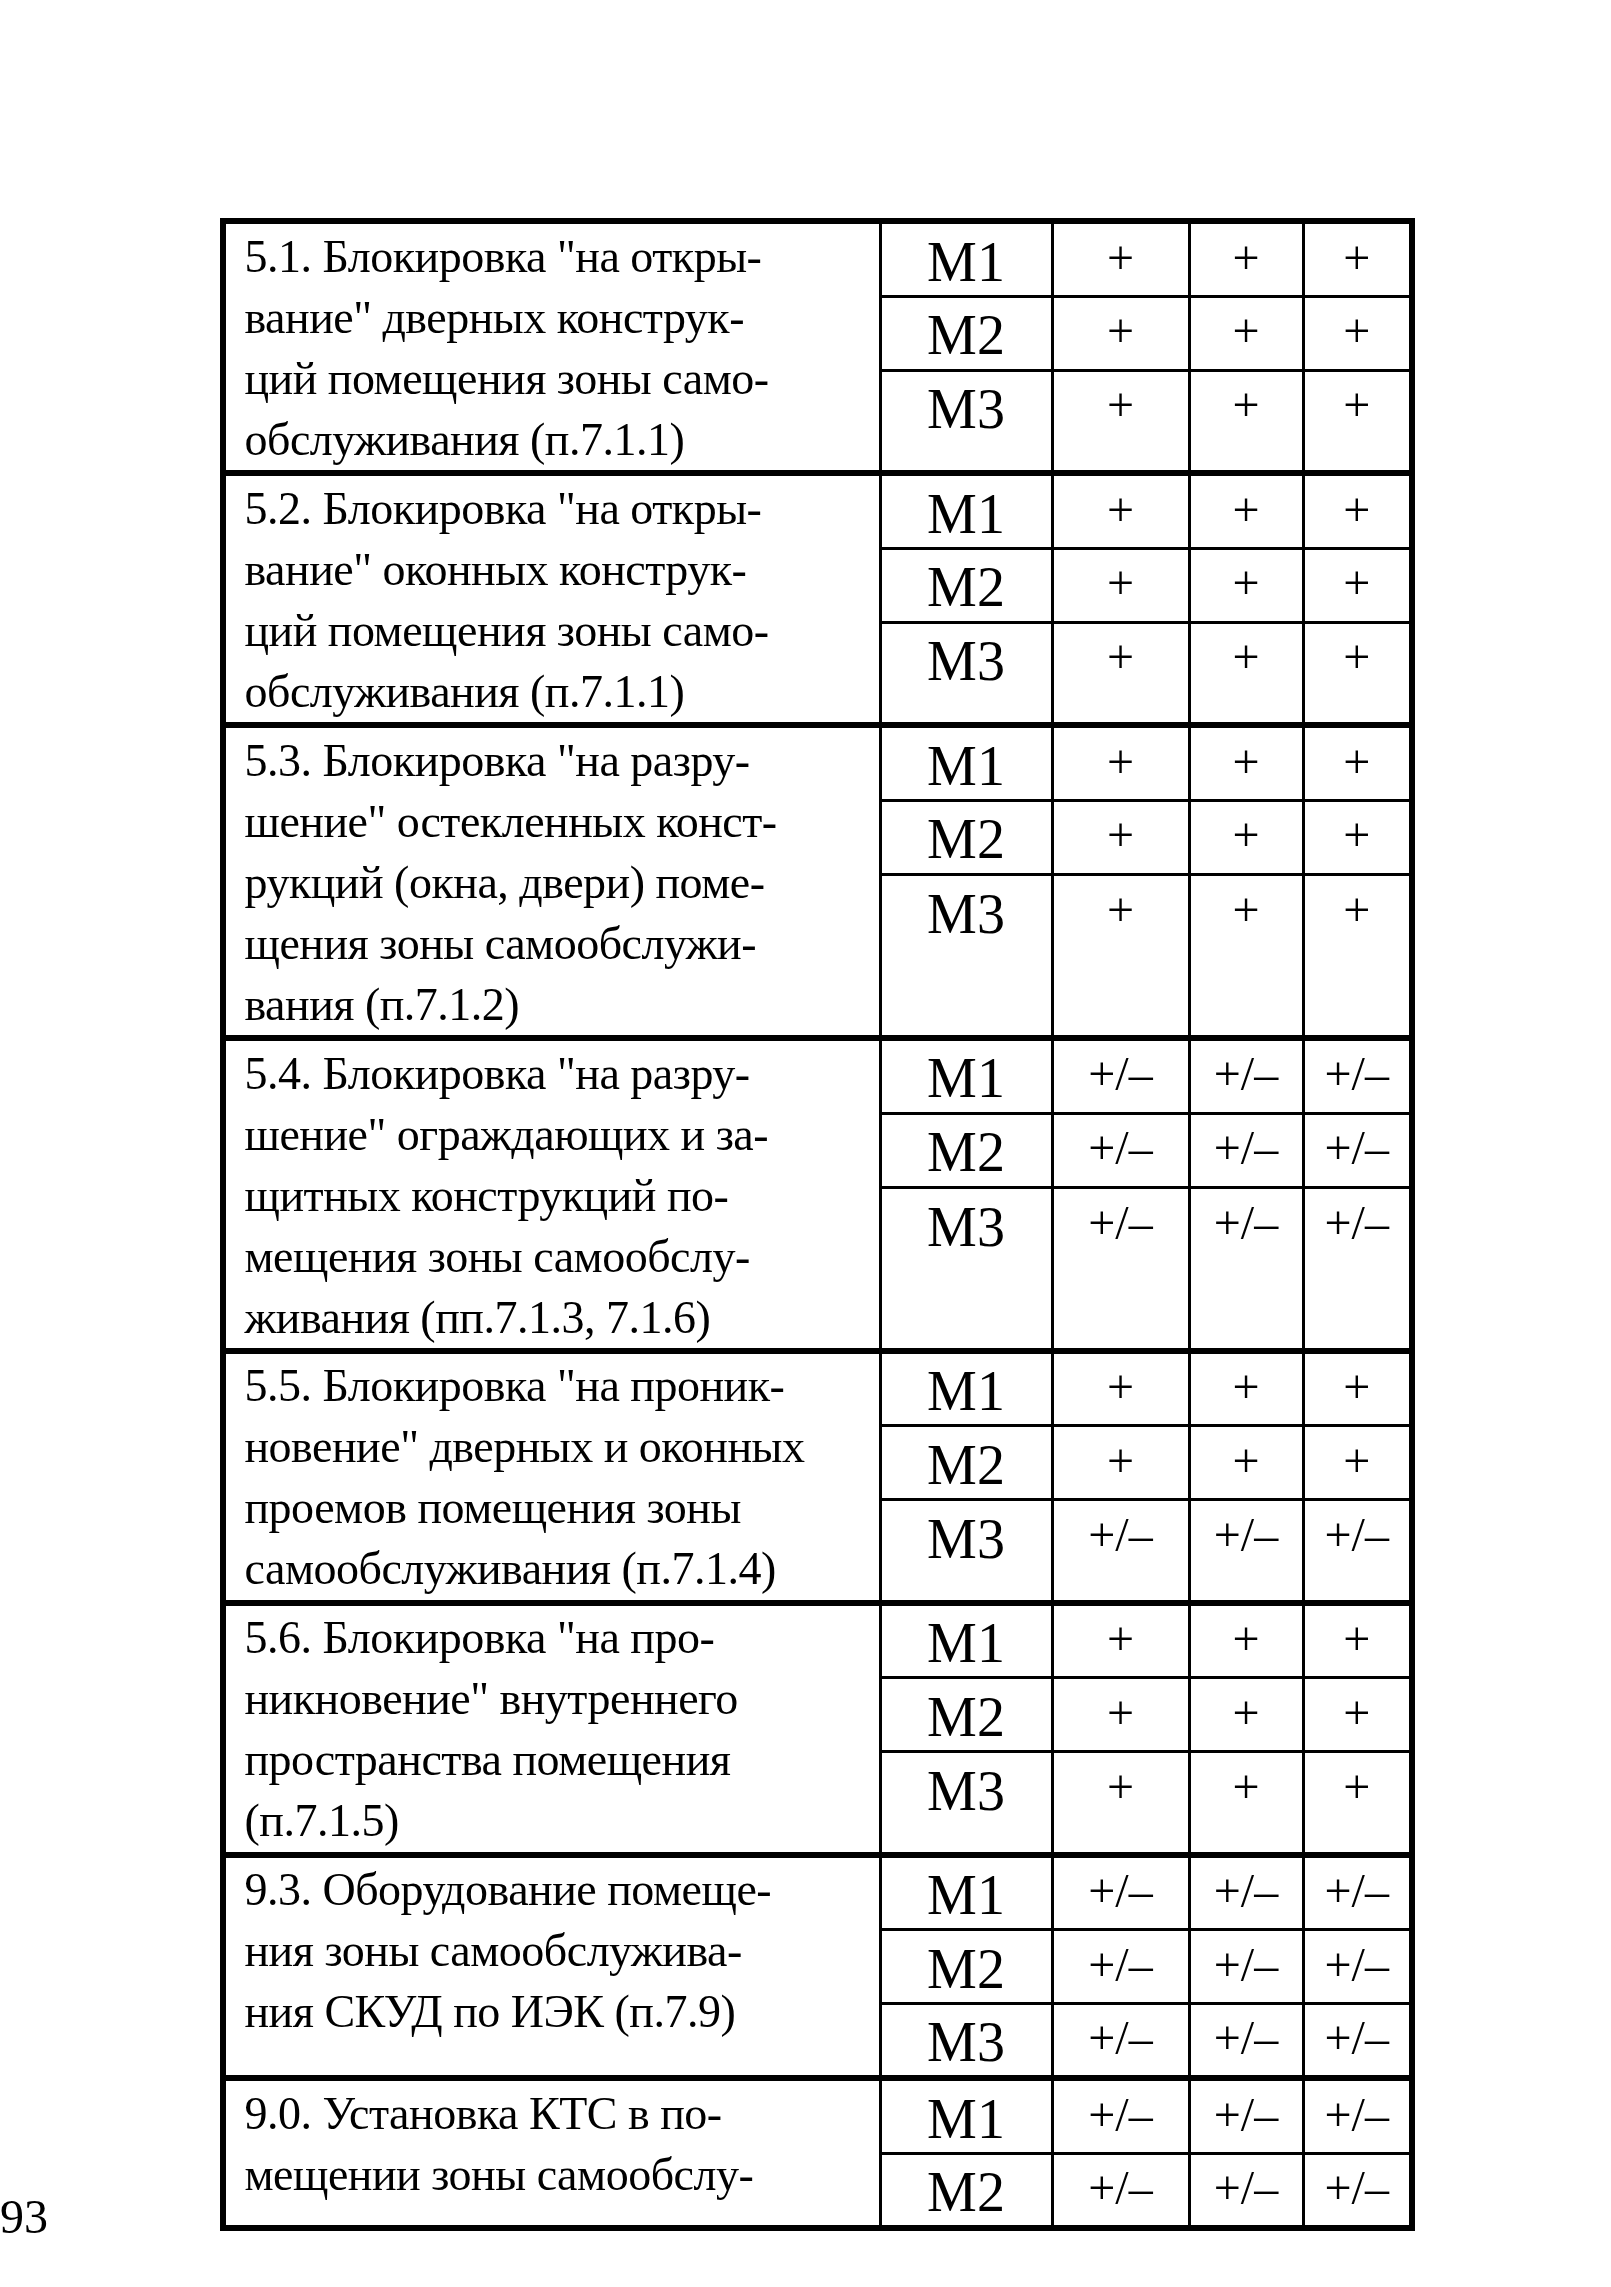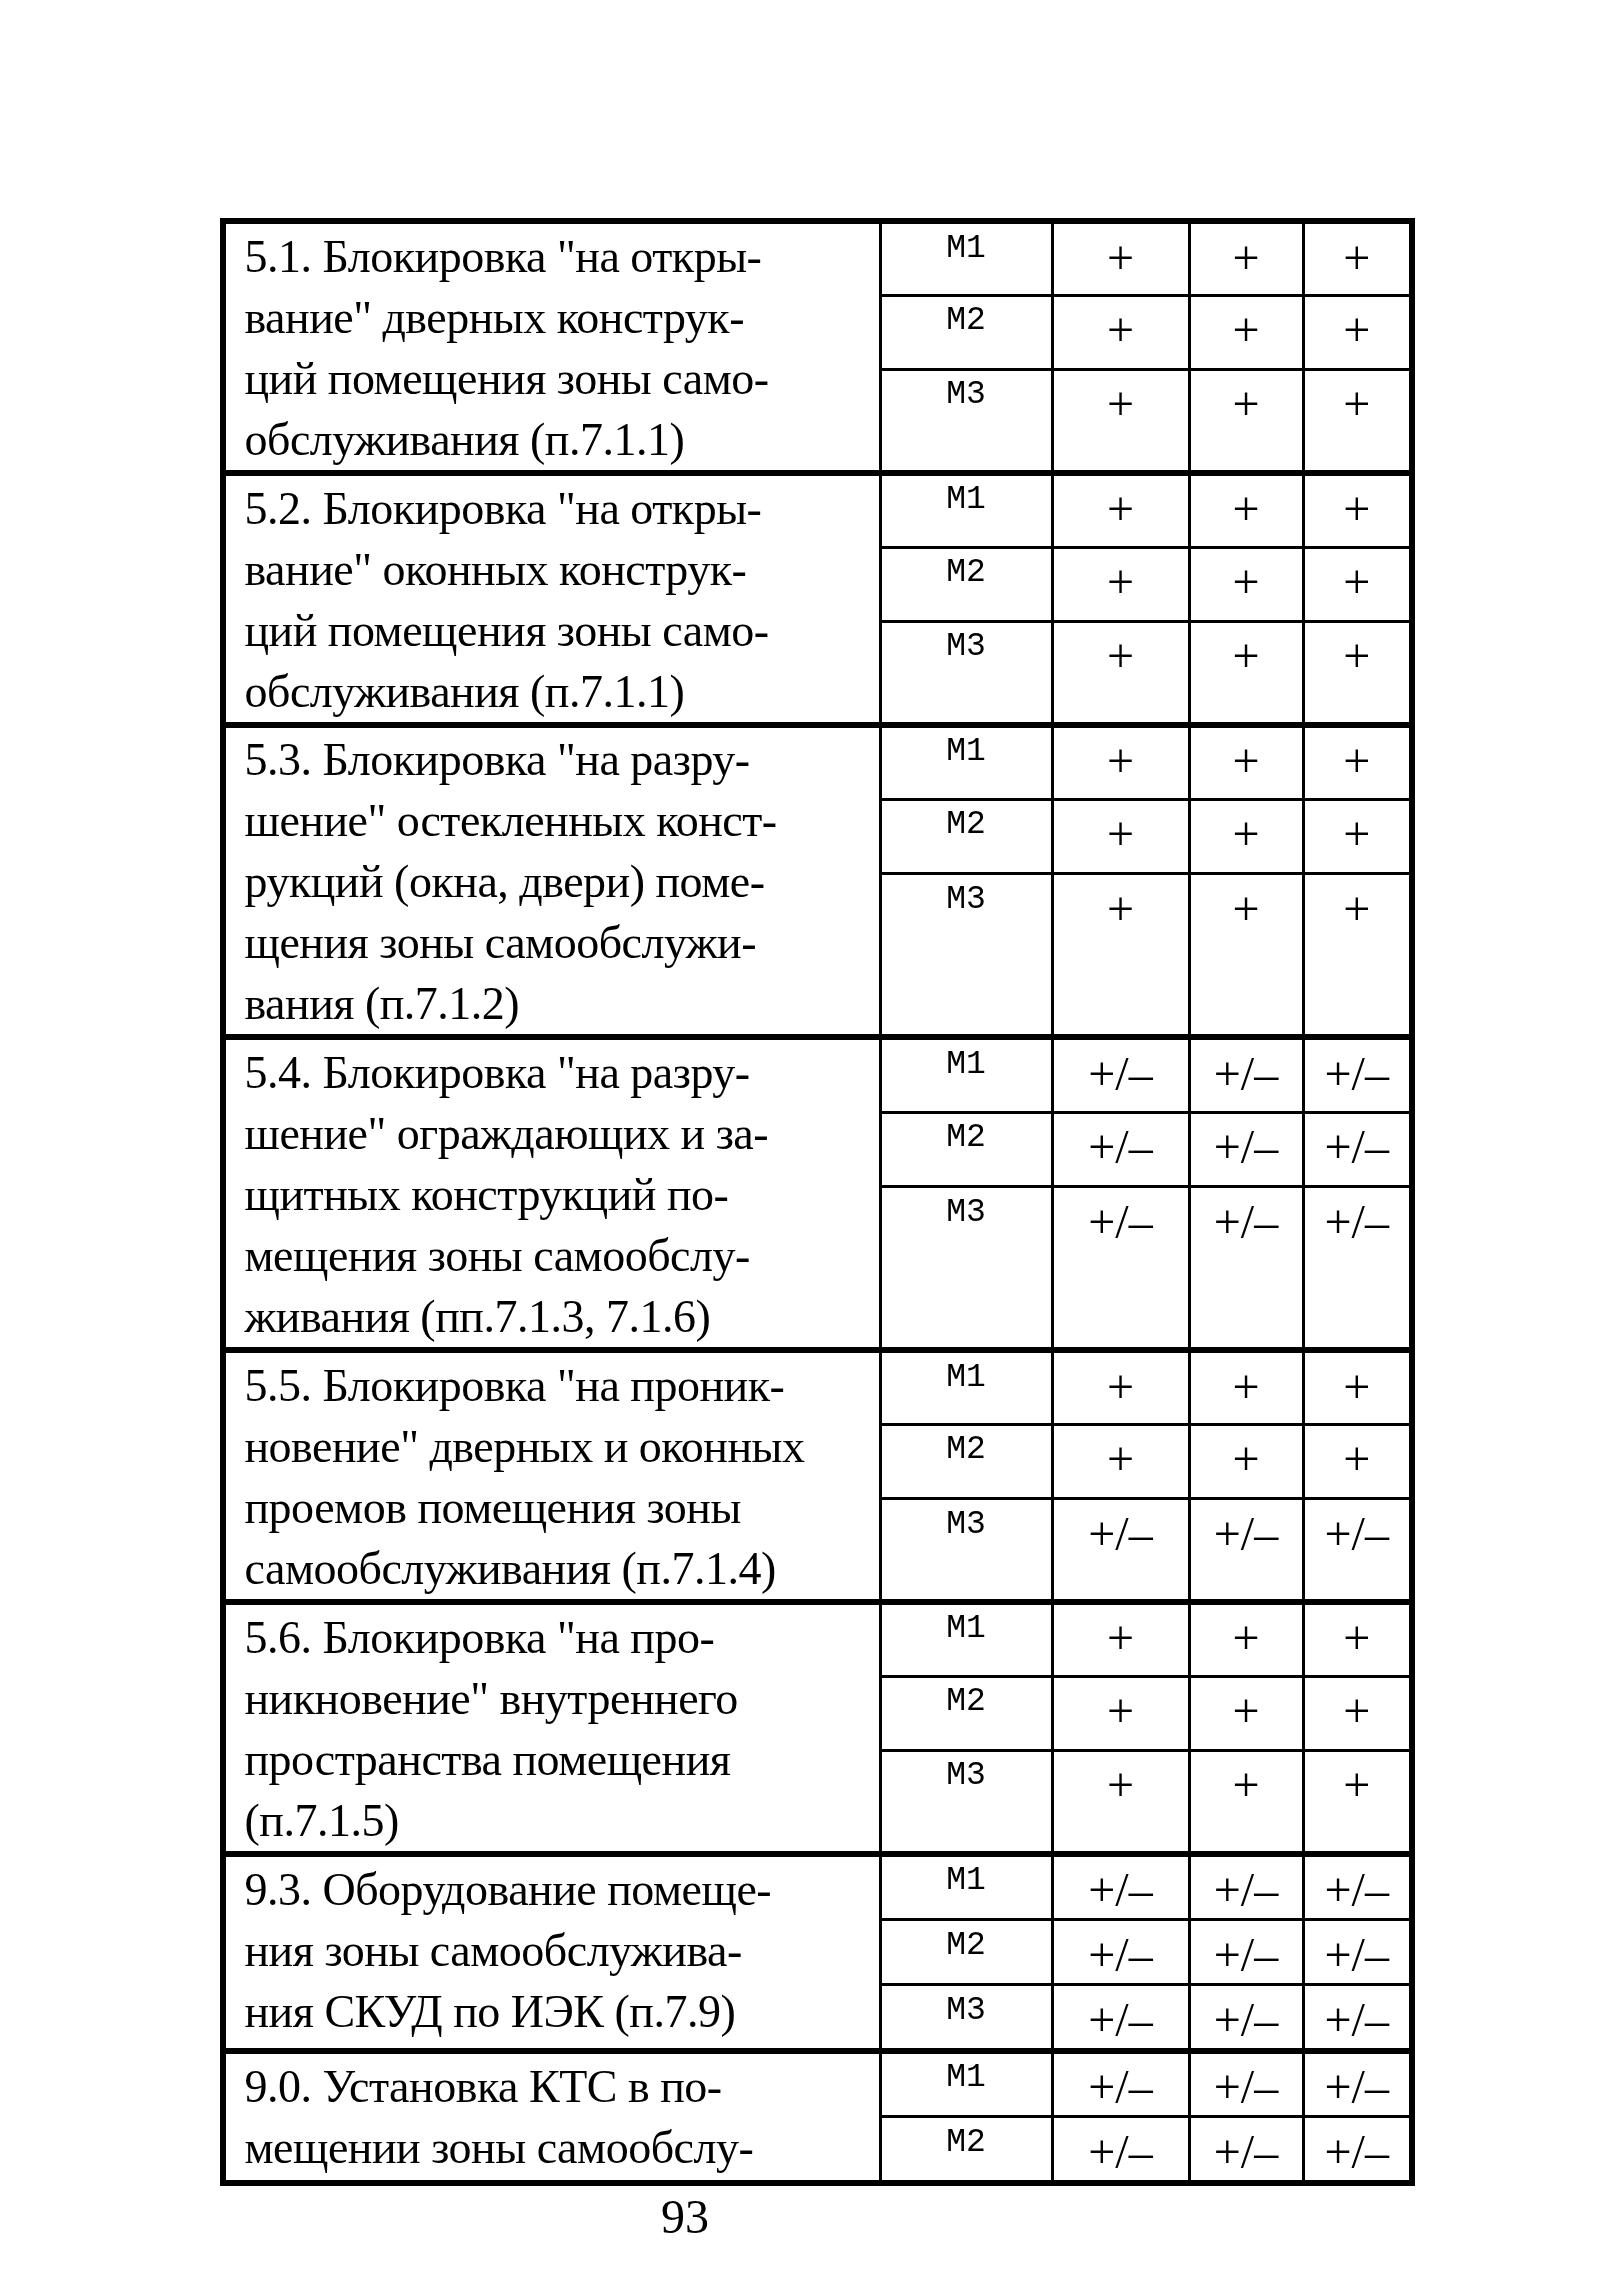--- a/index.html
+++ b/index.html
@@ -38,38 +38,36 @@
   td.desc {
     font-size: 46px;
     line-height: 61px;
     letter-spacing: -0.5px;
     white-space: pre-line;
     vertical-align: top;
     text-align: left;
     padding: 1.8px 5.5px 0 18.5px;
   }
   td.mode {
-    font-size: 33px;
+    font-size: 56px;
     text-align: center;
     vertical-align: top;
     padding-top: 5.5px;
-    font-family: Liberation Mono, monospace;
   }
   td.val {
     font-size: 48px;
     text-align: center;
     vertical-align: top;
     padding-top: 5.5px;
   }
   .page-number {
     position: absolute;
     left: 0;
     top: 2189px;
     width: 1370px;
-    text-align: center;
     font-size: 48px;
   }
 </style>
 </head>
 <body>
 
 <div class="page">
   <div class="table-wrap">
     <table class="req-table">
       <colgroup>

